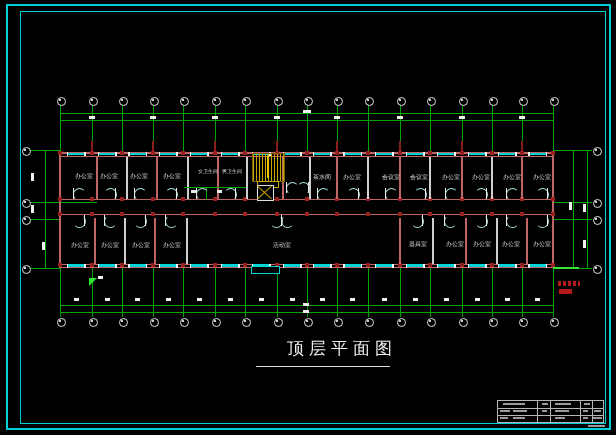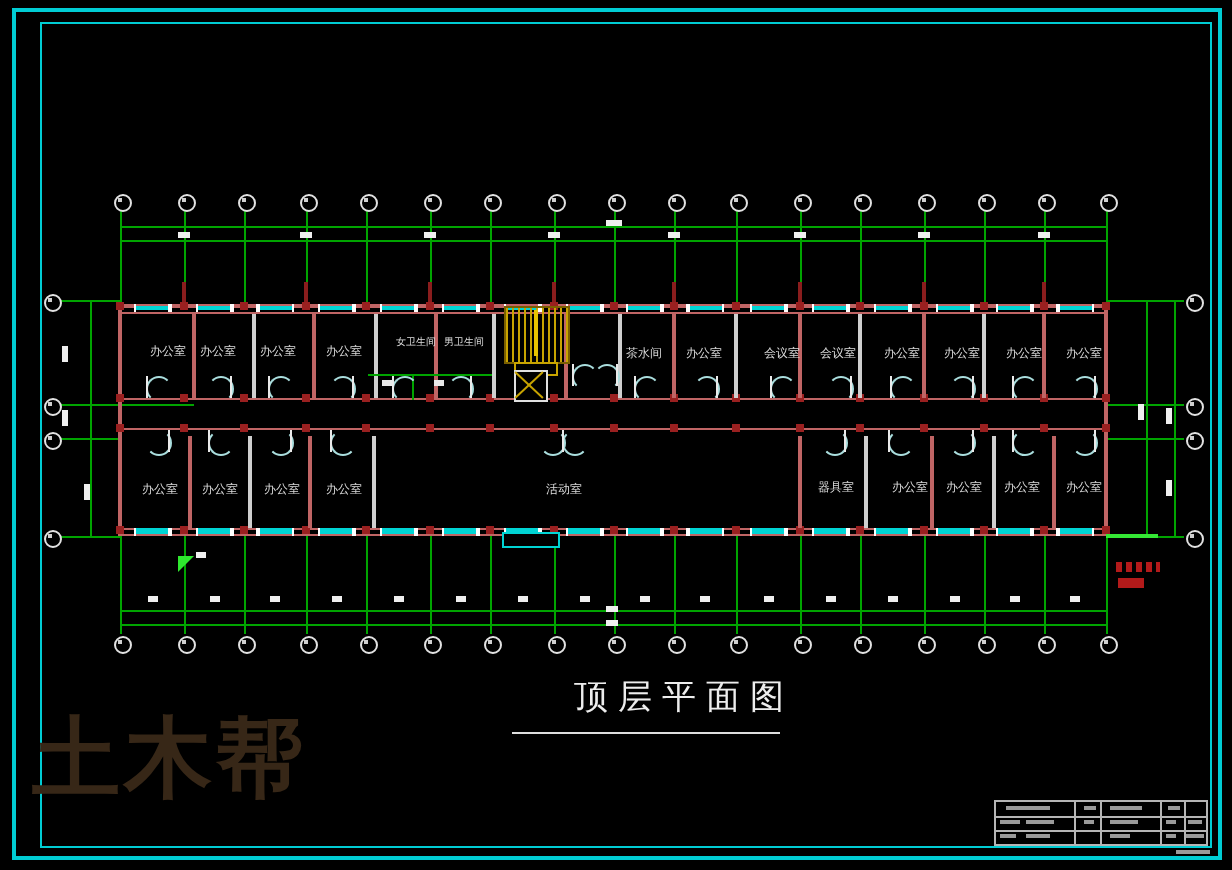--- a/index.html
+++ b/index.html
@@ -509,14 +509,13 @@
       <div class="abs" style="left: 45px; top: 10px; width: 5px; height: 2px; background: rgb(154, 154, 154);"></div>
       <div class="abs" style="left: 58px; top: 10px; width: 14px; height: 2px; background: rgb(154, 154, 154);"></div>
       <div class="abs" style="left: 86px; top: 10px; width: 5px; height: 2px; background: rgb(154, 154, 154);"></div>
       <div class="abs" style="left: 97px; top: 10px; width: 7px; height: 2px; background: rgb(154, 154, 154);"></div>
       <div class="abs" style="left: 3px; top: 17px; width: 8px; height: 2px; background: rgb(154, 154, 154);"></div>
       <div class="abs" style="left: 16px; top: 17px; width: 12px; height: 2px; background: rgb(154, 154, 154);"></div>
       <div class="abs" style="left: 58px; top: 17px; width: 10px; height: 2px; background: rgb(154, 154, 154);"></div>
       <div class="abs" style="left: 86px; top: 17px; width: 5px; height: 2px; background: rgb(154, 154, 154);"></div>
       <div class="abs" style="left: 96px; top: 17px; width: 9px; height: 2px; background: rgb(154, 154, 154);"></div>
     </div>
-  <div class="abs wm-logo">土木帮</div>
 </div>
 
 </body></html>

